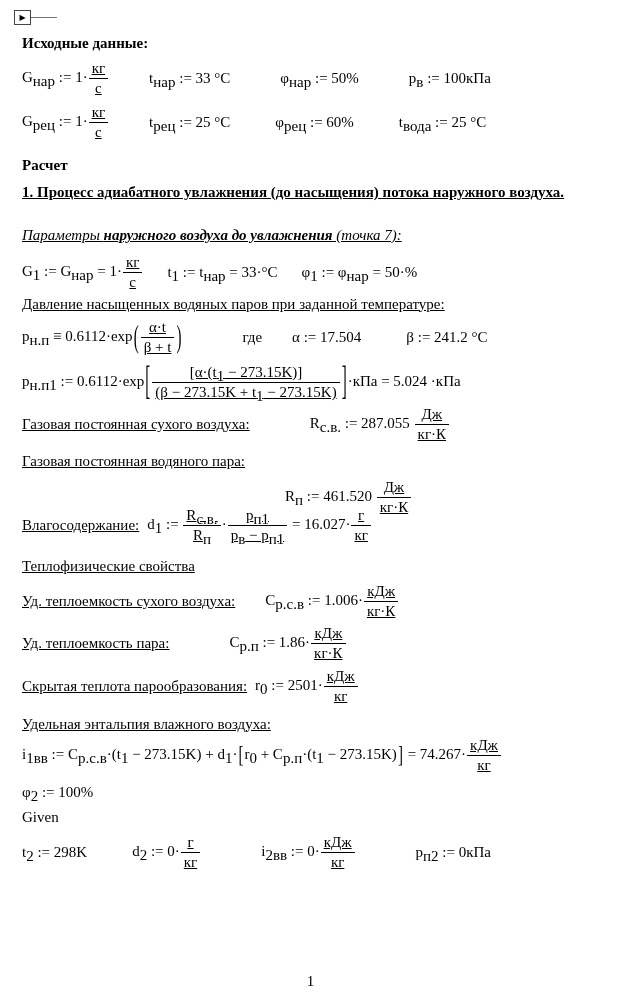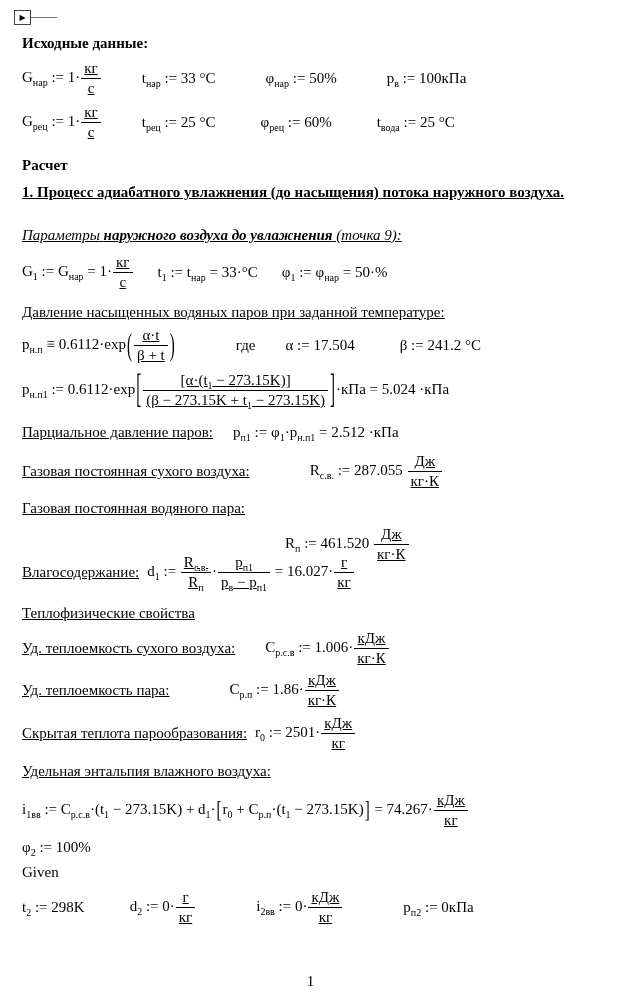--- a/index.html
+++ b/index.html
@@ -6,33 +6,33 @@
   body{width:621px;height:1000px;background:#ffffff;color:#000;font-family:"Liberation Serif",serif;font-size:15px;position:relative;overflow:hidden;}
   .content{padding:6px 12px 0 22px;}
   .marker-row{display:flex;align-items:center;margin:4px 0 0 -8px;height:15px;}
   .marker-box{width:15px;height:13px;border:1px solid #444;display:inline-flex;align-items:center;justify-content:center;font-size:8px;line-height:1;background:#fff;}
   .marker-line{display:inline-block;width:26px;height:0;border-top:1px solid #777;}
   .row{display:flex;align-items:center;flex-wrap:nowrap;}
   .start{align-items:flex-start;}
   .b{font-weight:bold;}
   .u{text-decoration:underline;}
   .it{font-style:italic;}
-  sub{font-size:10px;line-height:0;}
+  sub{font-size:15px;line-height:0;}
   .eq{white-space:nowrap;}
   .frac{display:inline-block;vertical-align:middle;text-align:center;padding:0 1px;text-decoration:underline;}
   .num{display:block;border-bottom:1px solid #000;padding:0 3px 1px;line-height:1.15;}
   .den{display:block;padding:1px 3px 0;line-height:1.15;}
   .br{display:inline-block;vertical-align:middle;transform-origin:50% 50%;padding:0 1px;}
   .sy21{transform:scaleY(2.1);}
   .sy26{transform:scaleY(2.6);}
   .sy15{transform:scaleY(1.5);}
   .ml8{margin-left:8px}.ml20{margin-left:20px}.ml24{margin-left:24px}
   .ml28{margin-left:40px}.ml30{margin-left:30px}.ml40{margin-left:40px}.ml45{margin-left:45px}
   .ml50{margin-left:50px}.ml55{margin-left:45px}.ml60{margin-left:60px}.mt4{margin-top:4px}.mt6{margin-top:6px}.mt8{margin-top:8px}
-  .mt10{margin-top:10px}.mt12{margin-top:12px}.mt14{margin-top:14px}.mt16{margin-top:16px}.mt26{margin-top:26px}
+  .mt10{margin-top:10px}.mt12{margin-top:4px}.mt14{margin-top:14px}.mt16{margin-top:16px}.mt26{margin-top:26px}
   .drop{position:relative;top:26px;}
   .pagenum{position:absolute;bottom:10px;left:0;right:0;text-align:center;}
 </style>
 </head>
 <body>
 
 <div class="content">
 
   <div class="marker-row">
     <span class="marker-box">▶</span>
@@ -52,45 +52,41 @@
     <span class="eq"><span>G</span><sub>рец</sub><span> := 1·</span><span class="frac"><span class="num">кг</span><span class="den">с</span></span></span>
     <span class="eq ml28"><span>t</span><sub>рец</sub><span> := 25 °C</span></span>
     <span class="eq ml45"><span>φ</span><sub>рец</sub><span> := 60%</span></span>
     <span class="eq ml45"><span>t</span><sub>вода</sub><span> := 25 °C</span></span>
   </div>
 
   <div class="b mt16">Расчет</div>
 
   <div class="b u mt10">1. Процесс адиабатного увлажнения (до насыщения) потока наружного воздуха.</div>
 
-  <div class="it mt26"><span class="u"><span>Параметры </span><span class="b">наружного воздуха до увлажнения</span><span> (точка 9):</span></span></div>
+  <div class="it mt26"><span class="u"><span>Параметры </span><span class="b">наружного воздуха до увлажнения</span><span> (точка 7):</span></span></div>
 
   <div class="row mt10">
     <span class="eq"><span>G</span><sub>1</sub><span> := G</span><sub>нар</sub><span> = 1·</span><span class="frac"><span class="num">кг</span><span class="den">с</span></span></span>
     <span class="eq ml24"><span>t</span><sub>1</sub><span> := t</span><sub>нар</sub><span> = 33·°C</span></span>
     <span class="eq ml24"><span>φ</span><sub>1</sub><span> := φ</span><sub>нар</sub><span> = 50·%</span></span>
   </div>
 
   <div class="u mt12">Давление насыщенных водяных паров при заданной температуре:</div>
 
   <div class="row mt6">
     <span class="eq"><span>p</span><sub>н.п</sub><span> ≡ 0.6112·exp</span><span class="br sy21">(</span><span class="frac"><span class="num">α·t</span><span class="den">β + t</span></span><span class="br sy21">)</span></span>
     <span class="ml60">где</span>
     <span class="eq ml30">α := 17.504</span>
     <span class="eq ml45">β := 241.2 °C</span>
   </div>
 
   <div class="row mt8">
     <span class="eq"><span>p</span><sub>н.п1</sub><span> := 0.6112·exp</span><span class="br sy26">[</span><span class="frac"><span class="num"><span>[α·(t</span><sub>1</sub><span> − 273.15K)]</span></span><span class="den"><span>(β − 273.15K + t</span><sub>1</sub><span> − 273.15K)</span></span></span><span class="br sy26">]</span><span>·кПа = 5.024 ·кПа</span></span>
   </div>
 
-  <div class="row mt14">
-    <span class="u">Парциальное давление паров:</span>
-    <span class="eq ml20"><span>p</span><sub>п1</sub><span> := φ</span><sub>1</sub><span>·p</span><sub>н.п1</sub><span> = 2.512 ·кПа</span></span>
-  </div>
 
   <div class="row mt12">
     <span class="u">Газовая постоянная сухого воздуха:</span>
     <span class="eq ml60"><span>R</span><sub>с.в.</sub><span> := 287.055 </span><span class="frac"><span class="num">Дж</span><span class="den">кг·К</span></span></span>
   </div>
 
   <div class="row start mt10">
     <span class="u">Газовая постоянная водяного пара:</span>
     <span class="eq ml40 drop"><span>R</span><sub>п</sub><span> := 461.520 </span><span class="frac"><span class="num">Дж</span><span class="den">кг·К</span></span></span>
   </div>

